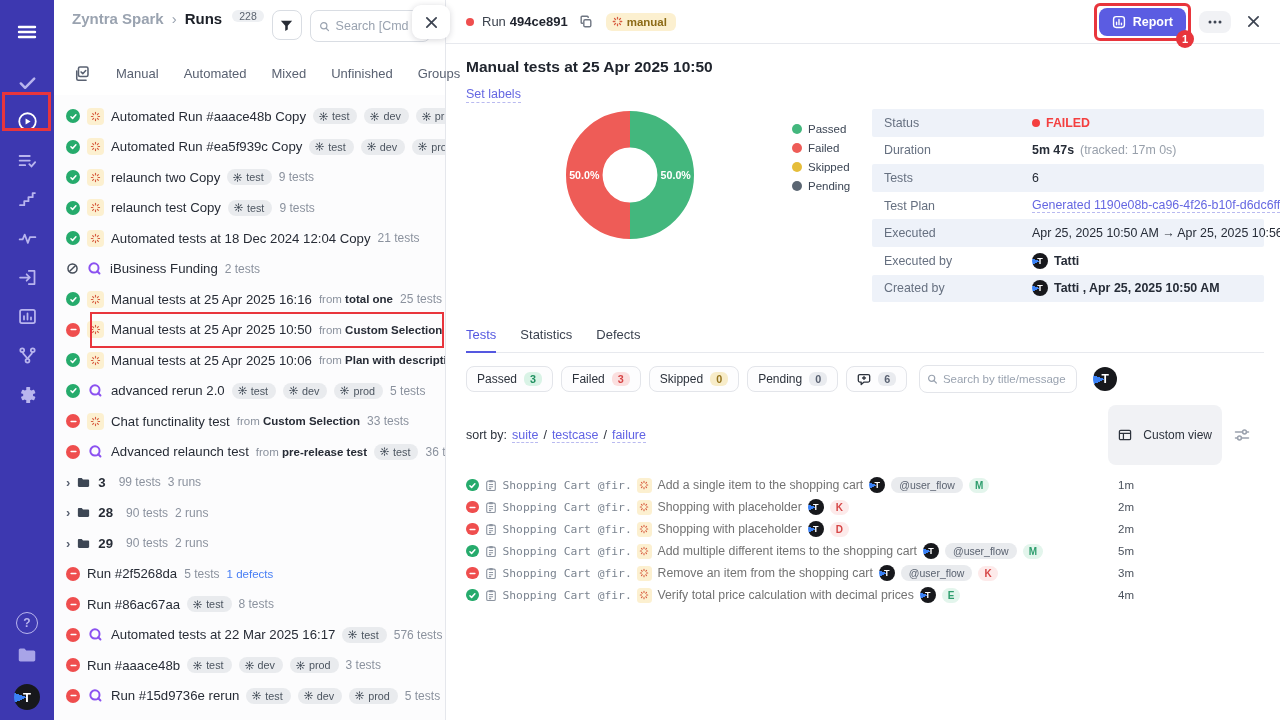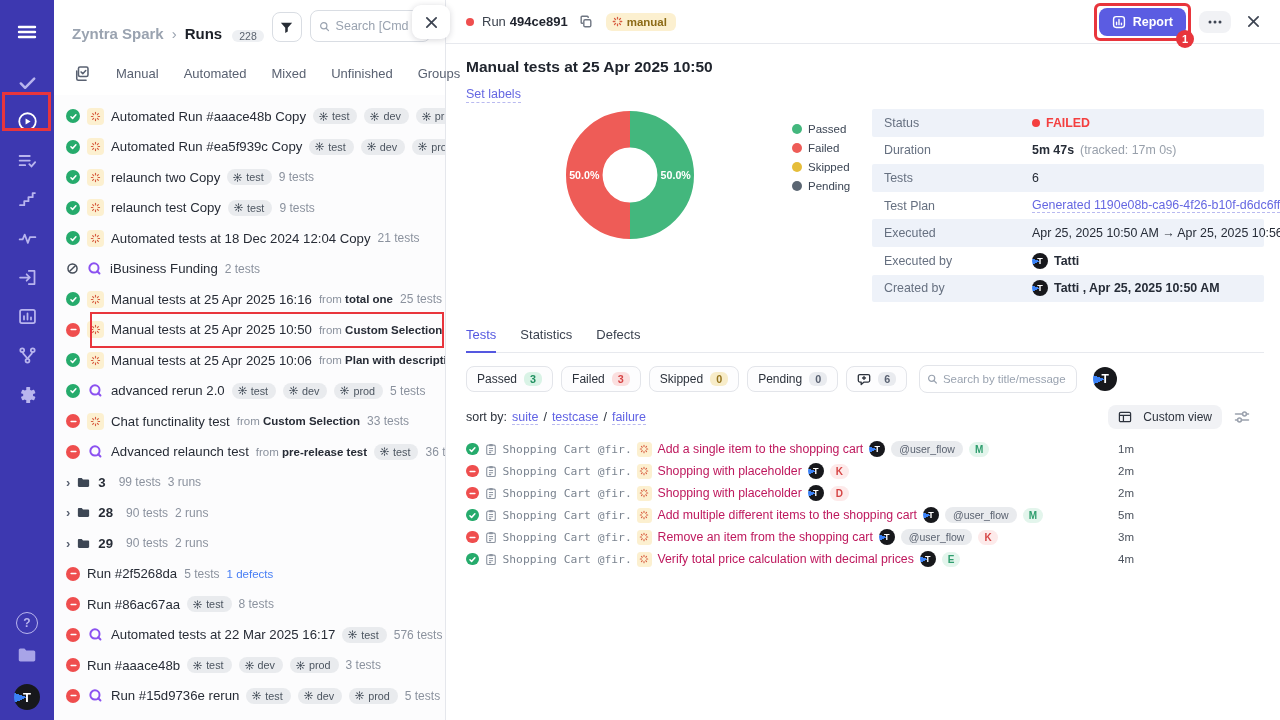--- a/index.html
+++ b/index.html
@@ -18,21 +18,21 @@
   .sb-bottom { margin-top:auto; display:flex; flex-direction:column; align-items:center; gap:6px; }
   .sb-help { width:22px; height:22px; border:1.8px solid #b9b5ee; border-radius:50%; color:#b9b5ee;
              display:flex; align-items:center; justify-content:center; font-size:12px; font-weight:bold; }
   .sb-avatar { width:26px; height:26px; border-radius:50%; color:#fff; font-weight:bold; font-size:13px;
                display:flex; align-items:center; justify-content:center;
                background:conic-gradient(#17181c 0 68%, #3b82f6 68% 80%, #17181c 80%); margin-top:8px; }
 
   
   .runs-panel { width:392px; flex-shrink:0; border-right:1px solid #e5e7ec; display:flex;
                 flex-direction:column; position:relative; background:#fff; }
-  .lp-header { display:flex; align-items:flex-end; padding:10px 14px 8px 18px; gap:8px; }
+  .lp-header { display:flex; align-items:flex-start; padding:10px 14px 8px 18px; gap:8px; }
   .crumb-project { color:#9aa3b0; font-size:15px; font-weight:700; }
   .crumb-sep { color:#9aa3b0; font-size:15px; }
   .crumb-section { color:#1c2028; font-size:15px; font-weight:700; }
   .crumb-count { background:#eef0f3; color:#5b6370; font-size:10.5px; font-weight:400;
                  border-radius:9px; padding:0 7px; margin-left:2px; }
   .filter-btn { width:30px; height:30px; border:1px solid #d9dde3; border-radius:8px; background:#fff;
                 display:flex; align-items:center; justify-content:center; cursor:pointer; }
   .lp-search { flex:1; height:32px; border:1px solid #d9dde3; border-radius:8px; display:flex;
                align-items:center; padding:0 8px; gap:6px; background:#fff; min-width:0; }
   .lp-search input { border:none; outline:none; width:100%; font-size:12.5px; color:#30363f;
@@ -128,31 +128,31 @@
   .dp-search input { border:none; outline:none; width:100%; font-size:11.5px; color:#30363f;
                      font-family:inherit; background:transparent; }
   .big-avatar { width:24px; height:24px; border-radius:50%; color:#fff; font-size:12px; font-weight:700;
                 display:flex; align-items:center; justify-content:center; margin-left:8px; flex-shrink:0;
                 background:conic-gradient(#17181c 0 68%, #3b82f6 68% 80%, #17181c 80%); }
 
   .sort-row { display:flex; align-items:center; margin-top:12px; font-size:12.5px; color:#2c323c; }
   .sort-link { color:#6163e4; border-bottom:1px dashed #b9baf0; margin:0 5px; cursor:pointer; }
   .sort-sep { color:#2c323c; }
   .view-tools { margin-left:auto; display:flex; align-items:center; gap:12px; margin-right:14px; }
-  .custom-view { background:#f1f2f5; border-radius:8px; padding:5px 10px; font-size:12px; color:#2c323c;
+  .custom-view { background:#f1f2f5; border-radius:8px; padding:23px 10px; font-size:12px; color:#2c323c;
                  display:flex; align-items:center; gap:11px; cursor:pointer; }
 
   .tests-list { margin-top:9px; }
   .test-row { height:22px; display:flex; align-items:center; gap:6px; font-size:12.3px; white-space:nowrap; cursor:pointer; }
   .t-st { width:12.5px; height:12.5px; border-radius:50%; flex-shrink:0; display:flex; align-items:center; justify-content:center; }
   .t-suite { font-family:"DejaVu Sans Mono","Liberation Mono",monospace; font-size:11.3px; color:#7b8490;
              width:128px; overflow:hidden; flex-shrink:0; }
   .t-spark { width:15px; height:15px; border-radius:3.5px; background:#fcf0d0; display:flex; align-items:center;
              justify-content:center; flex-shrink:0; }
-  .t-title { color:#be185d; }
+  .t-title { color:#737373; }
   .tag-pill { background:#e9ebee; color:#5a6270; border-radius:9px; padding:2px 8px; font-size:10.5px; }
   .letter-pill { border-radius:8px; padding:2px 6px; font-size:10px; font-weight:700; }
   .lp-green { background:#e3f5ec; color:#2f9e6e; }
   .lp-red { background:#fdeaea; color:#d64545; }
   .t-time { margin-left:auto; width:146px; text-align:left; color:#4a515c; font-size:11.5px; flex-shrink:0; }
 
   
   .anno-box { position:absolute; border:3px solid #e8353c; z-index:20; pointer-events:none; }
   .anno-sidebar { left:2px; top:92px; width:49px; height:39px; }
   .anno-runrow { left:36px; top:-3px; right:1px; bottom:-3px; border:2.5px solid #e8353c; }

